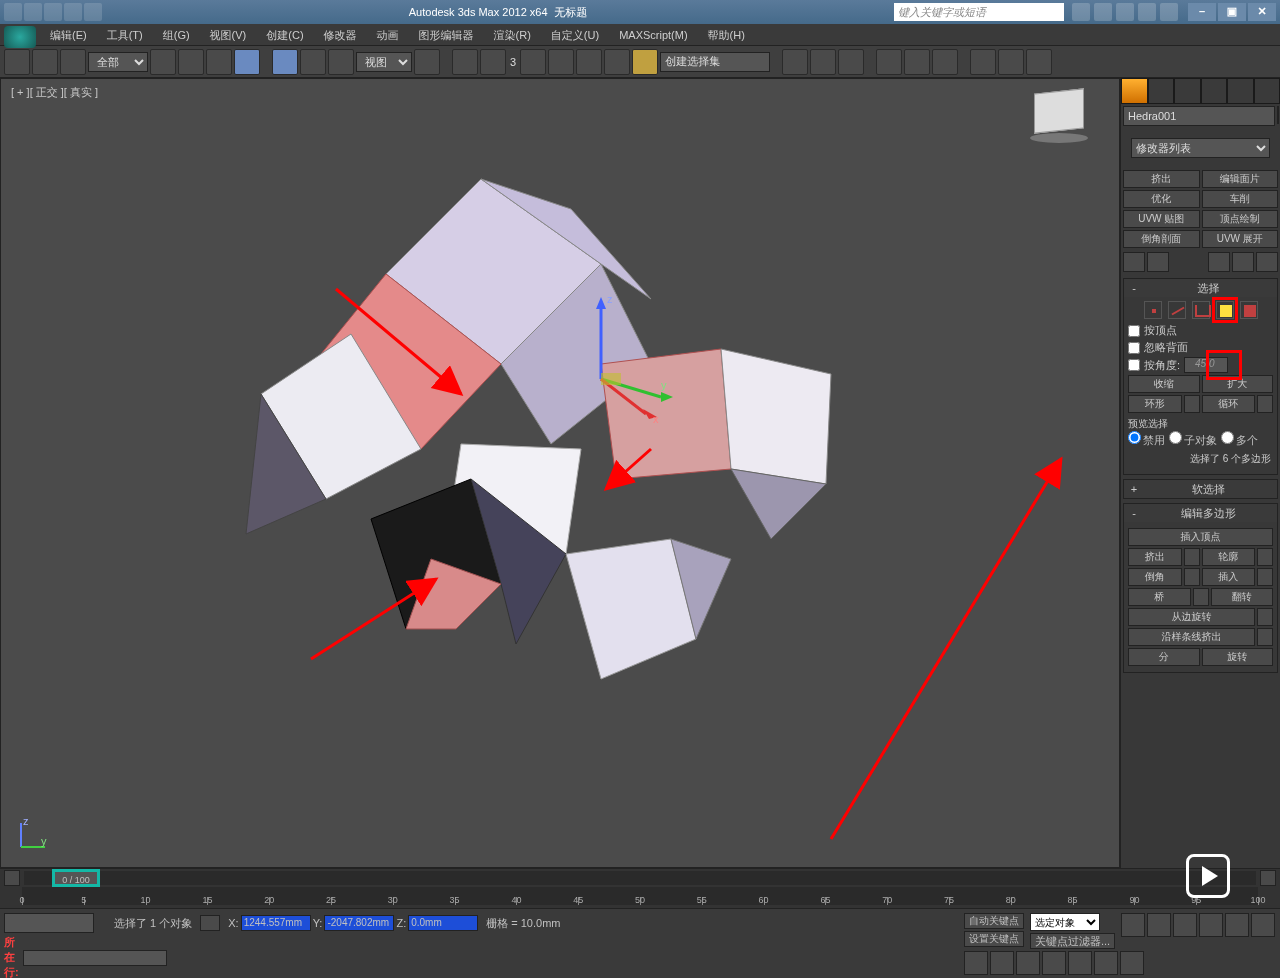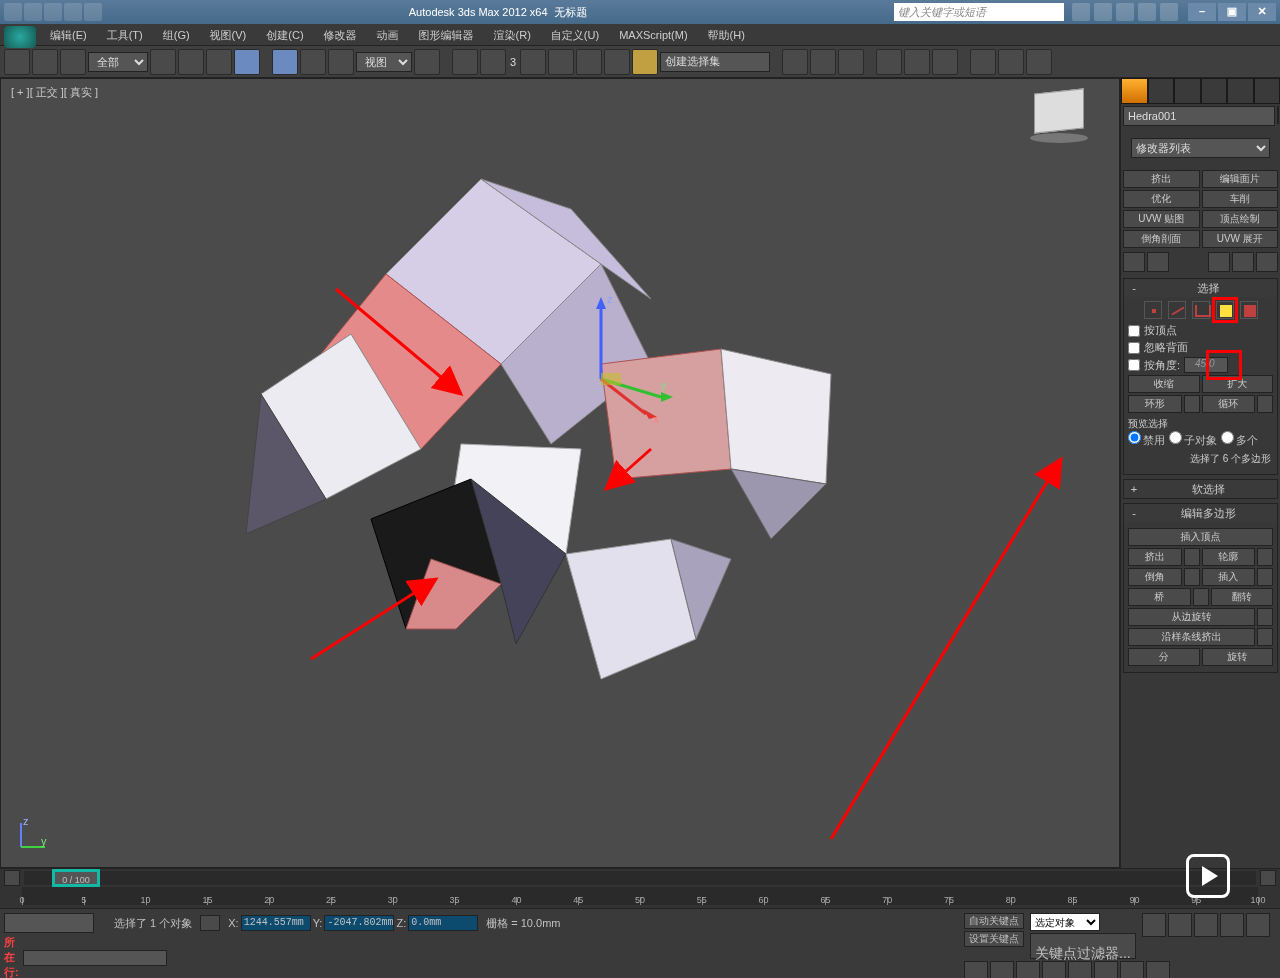--- a/index.html
+++ b/index.html
@@ -97,21 +97,21 @@
 
 .statusbar { position: absolute; left: 0; right: 0; bottom: 0; height: 70px; background: #3a3a3a; border-top: 1px solid #222; display: flex; }
 .status-left { width: 110px; padding: 4px; }
 .status-left .mini { width: 90px; height: 20px; background: #555; border: 1px solid #222; margin-bottom: 2px; }
 .status-left .script-row { display: flex; align-items: center; gap: 4px; }
 .status-left .script-row .red { color: #ff4040; font-weight: bold; }
 .status-left .script-row input { flex: 1; height: 16px; background: #555; border: 1px solid #222; }
 .status-mid { flex: 1; padding: 4px; }
 .status-mid .row1 { display: flex; align-items: center; gap: 8px; height: 20px; }
 .status-mid .coord-box { display: flex; align-items: center; gap: 2px; }
-.status-mid .coord-box .cv { width: 70px; height: 16px; background: #0c4a6e; border: 1px solid #222; font-size: 10px; padding: 0 2px; line-height: 14px; font-family: Liberation Mono, monospace; }
+.status-mid .coord-box .cv { width: 70px; height: 16px; background: #1d4ed8; border: 1px solid #222; font-size: 10px; padding: 0 2px; line-height: 14px; }
 .status-mid .row2 { height: 20px; display: flex; align-items: center; gap: 4px; margin-top: 2px; }
 .status-right { width: 320px; padding: 4px; display: flex; gap: 2px; flex-wrap: wrap; align-content: flex-start; }
 .status-right .sbtn { width: 24px; height: 24px; background: #4a4a4a; border: 1px solid #222; }
 .status-right select { height: 18px; background: #fff; border: 1px solid #222; font-size: 10px; }
 
 
 .watermark { position: absolute; right: 50px; bottom: 80px; display: flex; align-items: center; gap: 10px; color: #fff; }
 .watermark .play { width: 44px; height: 44px; border: 3px solid #fff; border-radius: 8px; display: flex; align-items: center; justify-content: center; }
 .watermark .play::after { content: ""; border-left: 16px solid #fff; border-top: 10px solid transparent; border-bottom: 10px solid transparent; margin-left: 4px; }
 .watermark .wm-text .line1 { font-size: 26px; font-weight: bold; letter-spacing: 2px; }
@@ -480,21 +480,21 @@
       <span>栅格 = 10.0mm</span>
     </div>
   </div>
   <div class="status-right">
     <div style="display:flex;flex-direction:column;gap:2px;margin-right:4px">
       <div style="height:16px;background:#4a4a4a;border:1px solid #222;padding:0 4px;line-height:14px;font-size:10px">自动关键点</div>
       <div style="height:16px;background:#4a4a4a;border:1px solid #222;padding:0 4px;line-height:14px;font-size:10px">设置关键点</div>
     </div>
     <div style="display:flex;flex-direction:column;gap:2px;margin-right:4px">
       <select style="width:70px"><option>选定对象</option></select>
-      <div style="height:16px;background:#4a4a4a;border:1px solid #222;padding:12px 4px;line-height:14px;font-size:14px">关键点过滤器...</div>
+      <div style="height:16px;background:#4a4a4a;border:1px solid #222;padding:0 4px;line-height:14px;font-size:11px">关键点过滤器...</div>
     </div>
     <div class="sbtn"></div>
     <div class="sbtn"></div>
     <div class="sbtn"></div>
     <div class="sbtn"></div>
     <div class="sbtn"></div>
     <div class="sbtn"></div>
     <div class="sbtn"></div>
     <div class="sbtn"></div>
     <div class="sbtn"></div>

